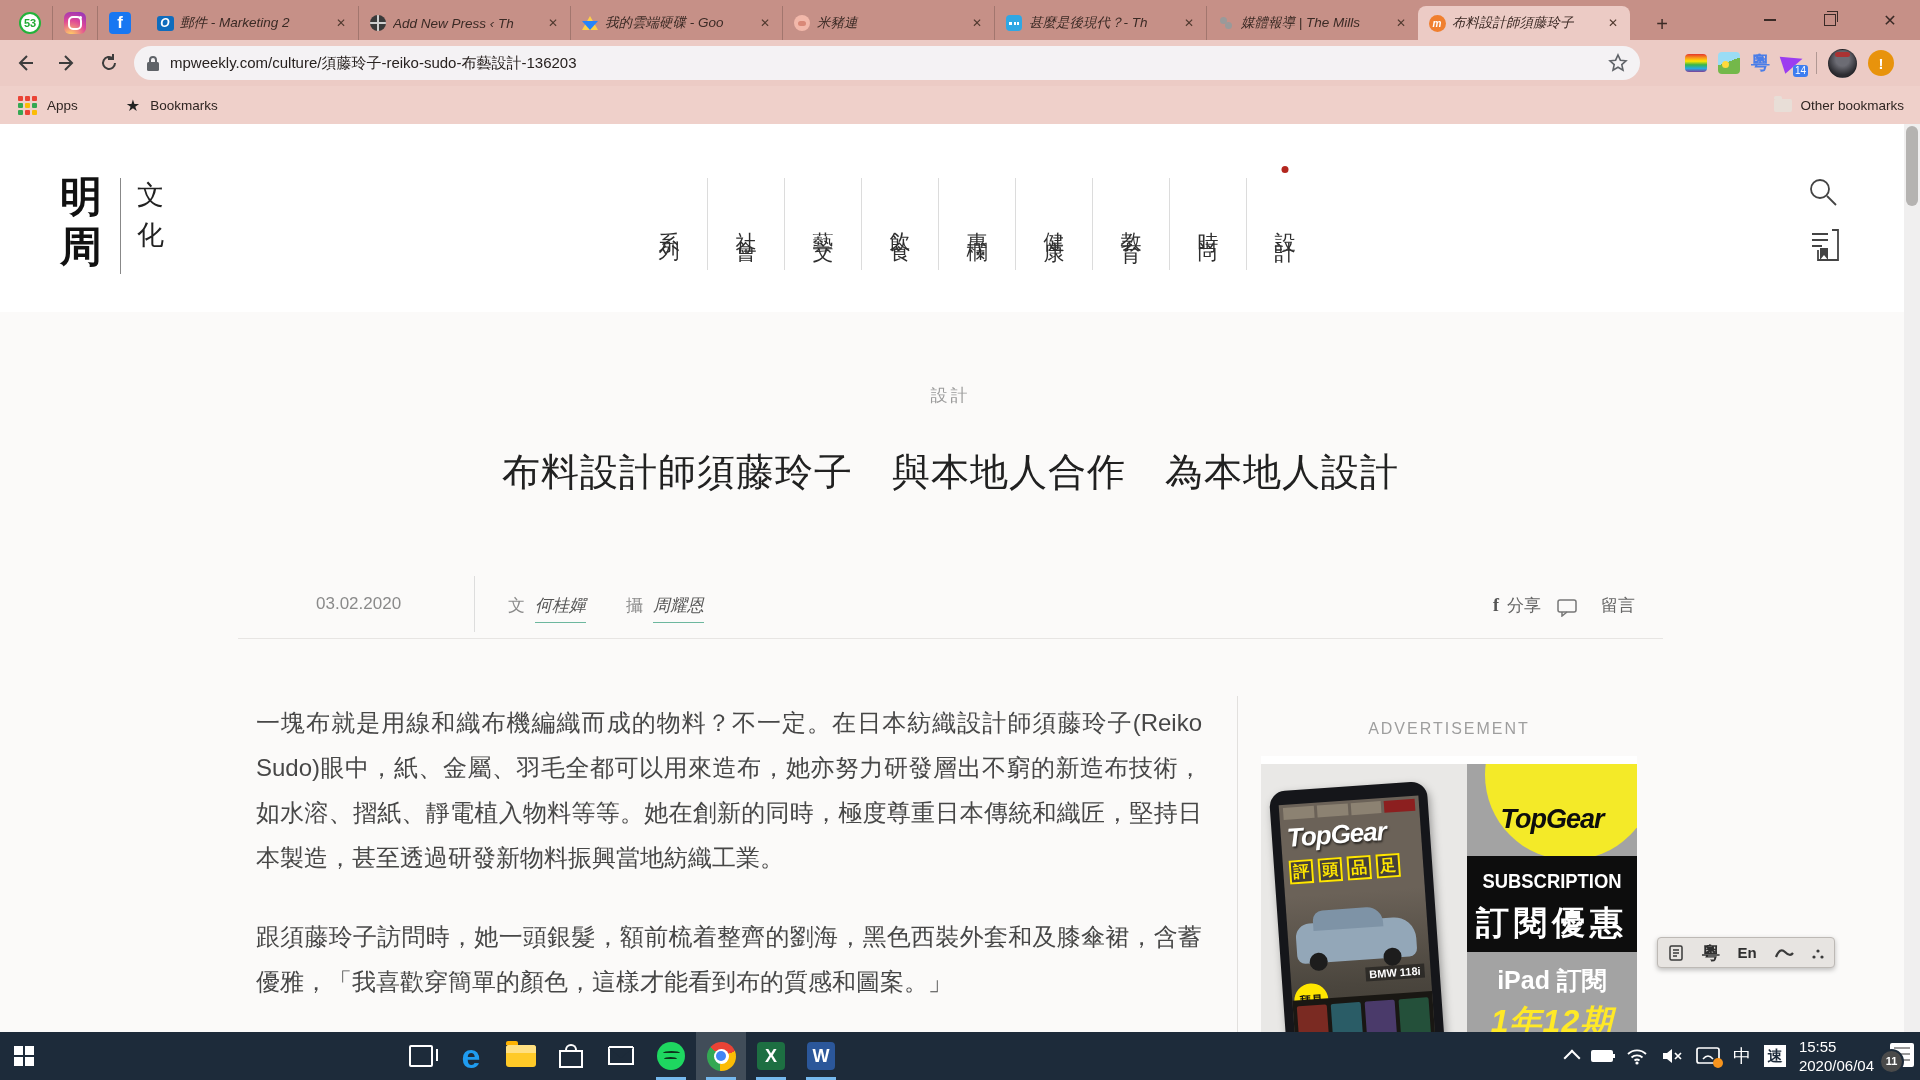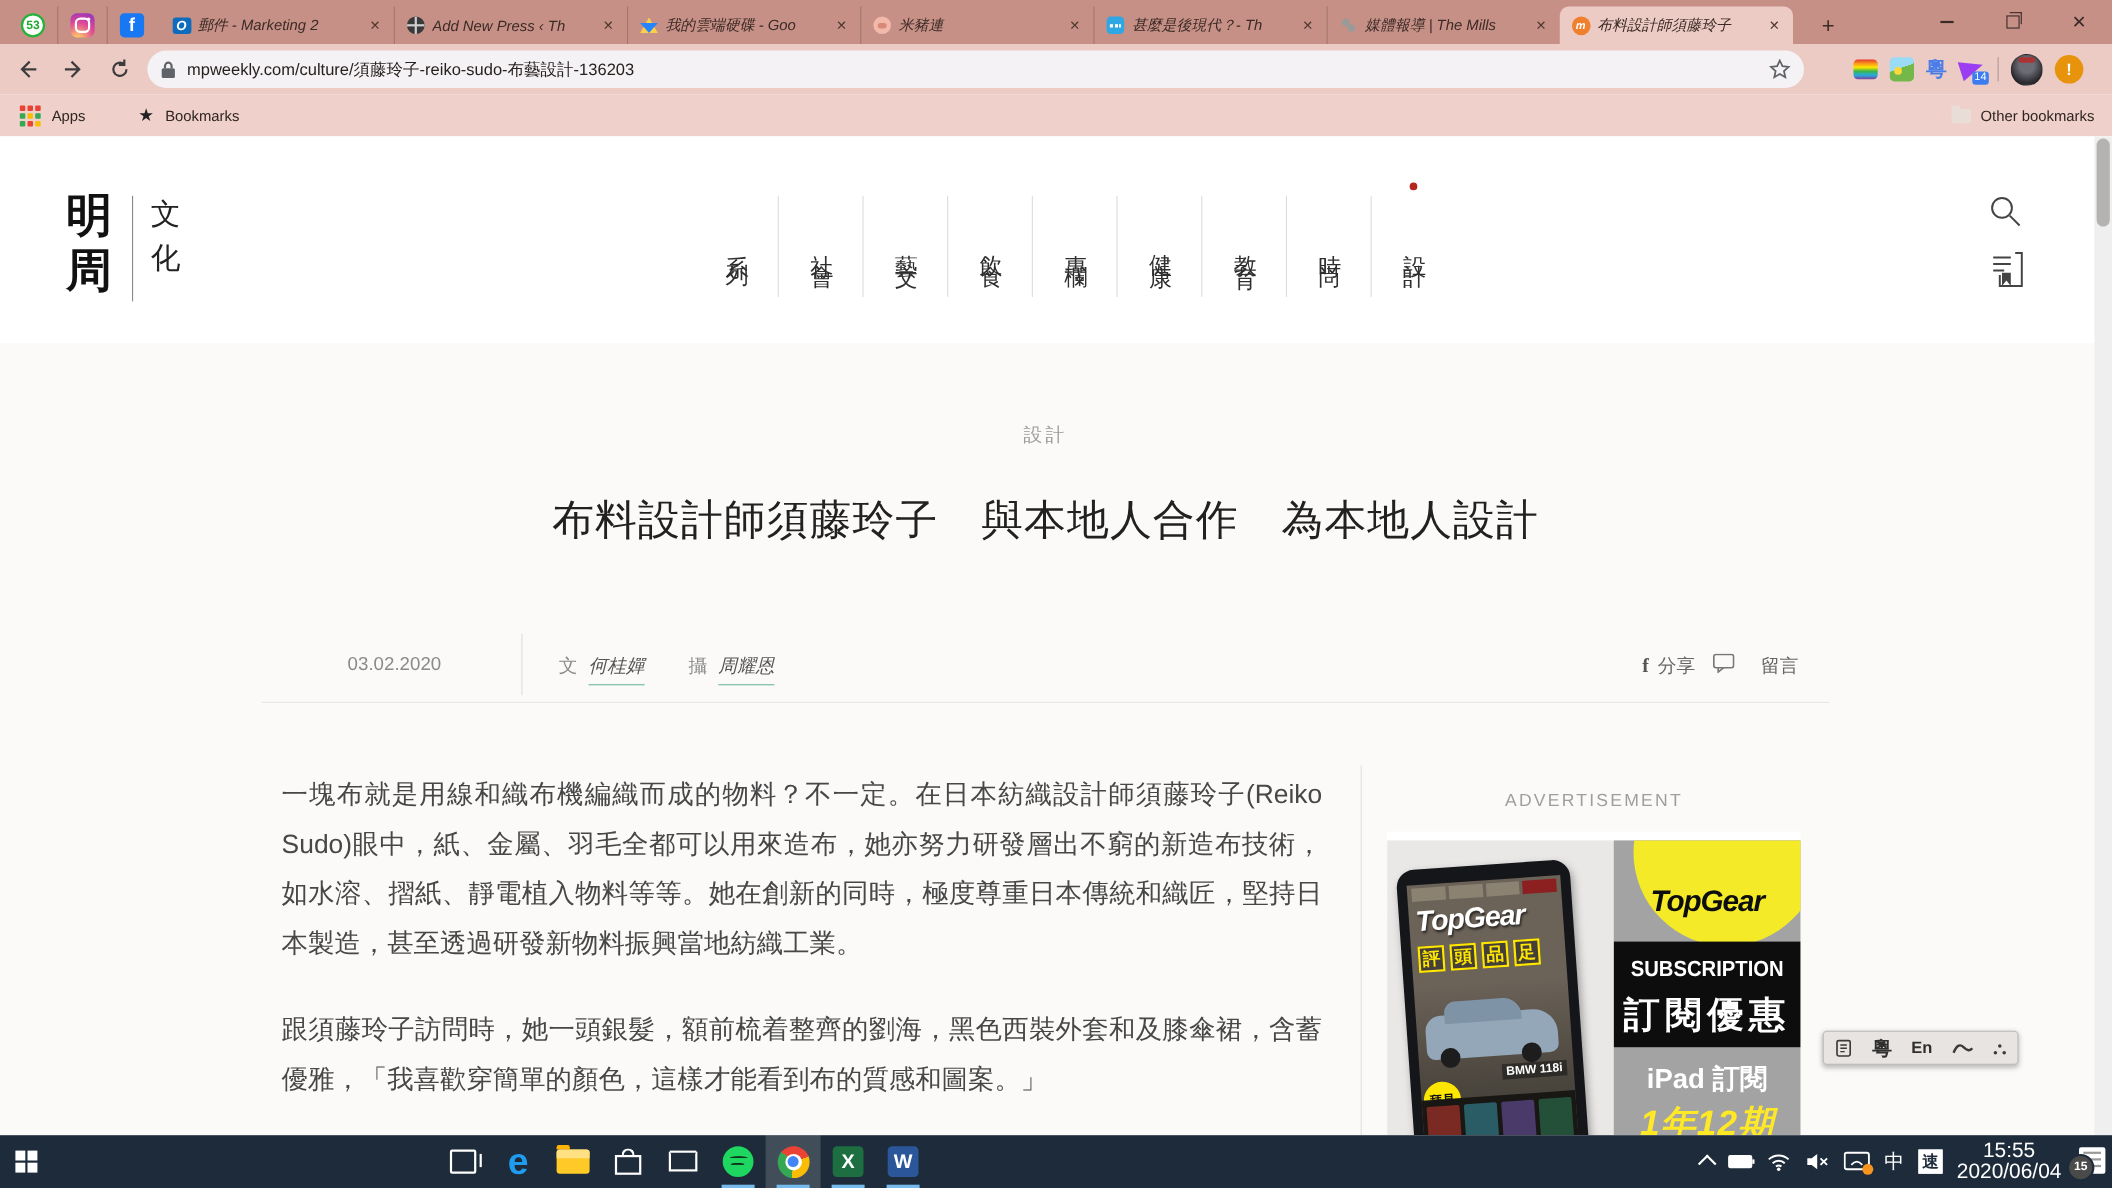--- a/index.html
+++ b/index.html
@@ -112,21 +112,21 @@
   .art-title{position:absolute;left:238px;top:298px;width:1425px;text-align:center;font-size:38px;
     font-weight:500;color:#212121;letter-spacing:1px;}
   .meta{position:absolute;left:238px;top:448px;width:1425px;height:64px;font-size:17px;color:#8a8a8a;}
   .meta-date{position:absolute;left:78px;top:22px;}
   .meta-sep{position:absolute;left:236px;top:4px;width:1px;height:56px;background:#ddd;}
   .byline{position:absolute;left:270px;top:22px;display:flex;gap:10px;}
   .photo{position:absolute;left:388px;top:22px;display:flex;gap:10px;}
   .author-name{color:#555;border-bottom:1px solid #6cb79e;padding-bottom:5px;font-style:italic;}
   .share{position:absolute;right:122px;top:22px;display:flex;gap:8px;color:#666;align-items:center;}
   .share .f{font-weight:bold;font-family:"Liberation Serif",serif;color:#555;font-size:18px;}
-  .comment{position:absolute;right:28px;top:22px;display:flex;gap:24px;color:#666;align-items:flex-start;}
+  .comment{position:absolute;right:28px;top:22px;display:flex;gap:24px;color:#666;align-items:flex-end;}
   .meta-hr{position:absolute;left:238px;top:514px;width:1425px;height:1px;background:#e7e5e3;}
 
   .article-body{position:absolute;left:256px;top:576px;width:946px;font-size:24px;line-height:45px;
     color:#474747;text-align:justify;}
   .article-body p{margin:0 0 34px 0;}
   .v-divider{position:absolute;left:1237px;top:572px;width:1px;height:336px;background:#e2e0de;}
 
   .sidebar-label{position:absolute;left:1261px;top:596px;width:376px;text-align:center;font-size:16px;
     letter-spacing:2px;color:#9e9e9e;}
   .ad-box{position:absolute;left:1261px;top:632px;width:376px;height:276px;background:#fff;overflow:hidden;}
@@ -213,21 +213,21 @@
   .word-tb{width:28px;height:28px;background:#2b579a;border-radius:4px;color:#fff;font-weight:bold;font-size:18px;
     display:flex;align-items:center;justify-content:center;}
   .word-tb::after{content:"W";}
   .tray{position:absolute;right:6px;top:0;height:48px;display:flex;align-items:center;gap:13px;color:#fff;}
   .chev{width:10px;height:10px;border-left:2px solid #fff;border-top:2px solid #fff;transform:rotate(45deg);margin-top:4px;}
   .battery{width:22px;height:12px;border:2px solid #fff;border-radius:2px;position:relative;background:#fff;box-sizing:border-box;}
   .battery::after{content:"";position:absolute;right:-4px;top:2px;width:2px;height:4px;background:#fff;}
   .ime-main{font-size:18px;}
   .ime-mode{font-size:15px;border:1.5px solid #fff;background:#fff;color:#1d2b3a;font-weight:bold;
     width:22px;height:22px;display:flex;align-items:center;justify-content:center;box-sizing:border-box;}
-  .clock{text-align:center;font-size:19px;line-height:19px;}
+  .clock{text-align:left;font-size:15px;line-height:19px;}
   .notif{position:relative;width:27px;height:27px;}
   .notif .pane{position:absolute;right:0;top:0;width:24px;height:24px;background:#fff;border-radius:2px;}
   .notif .pane i{display:block;height:2px;background:#9a9a9a;margin:4px 4px 0 4px;}
   .notif .badge{position:absolute;left:-8px;bottom:-4px;width:21px;height:21px;border-radius:50%;background:#4a4a4a;
     border:2px solid #1d2b3a;color:#fff;font-size:11px;font-weight:bold;display:flex;align-items:center;justify-content:center;}
   svg{display:block;}
 </style>
 </head>
 <body>
 
@@ -588,18 +588,18 @@
       <span class="clock">
         <div>15:55</div>
         <div>2020/06/04</div>
       </span>
       <span class="notif">
         <span class="pane">
             <i></i>
             <i></i>
             <i></i>
           </span>
-        <span class="badge">15</span>
+        <span class="badge">11</span>
       </span>
     </div>
   </div>
 
 </div>
 
 </body></html>

